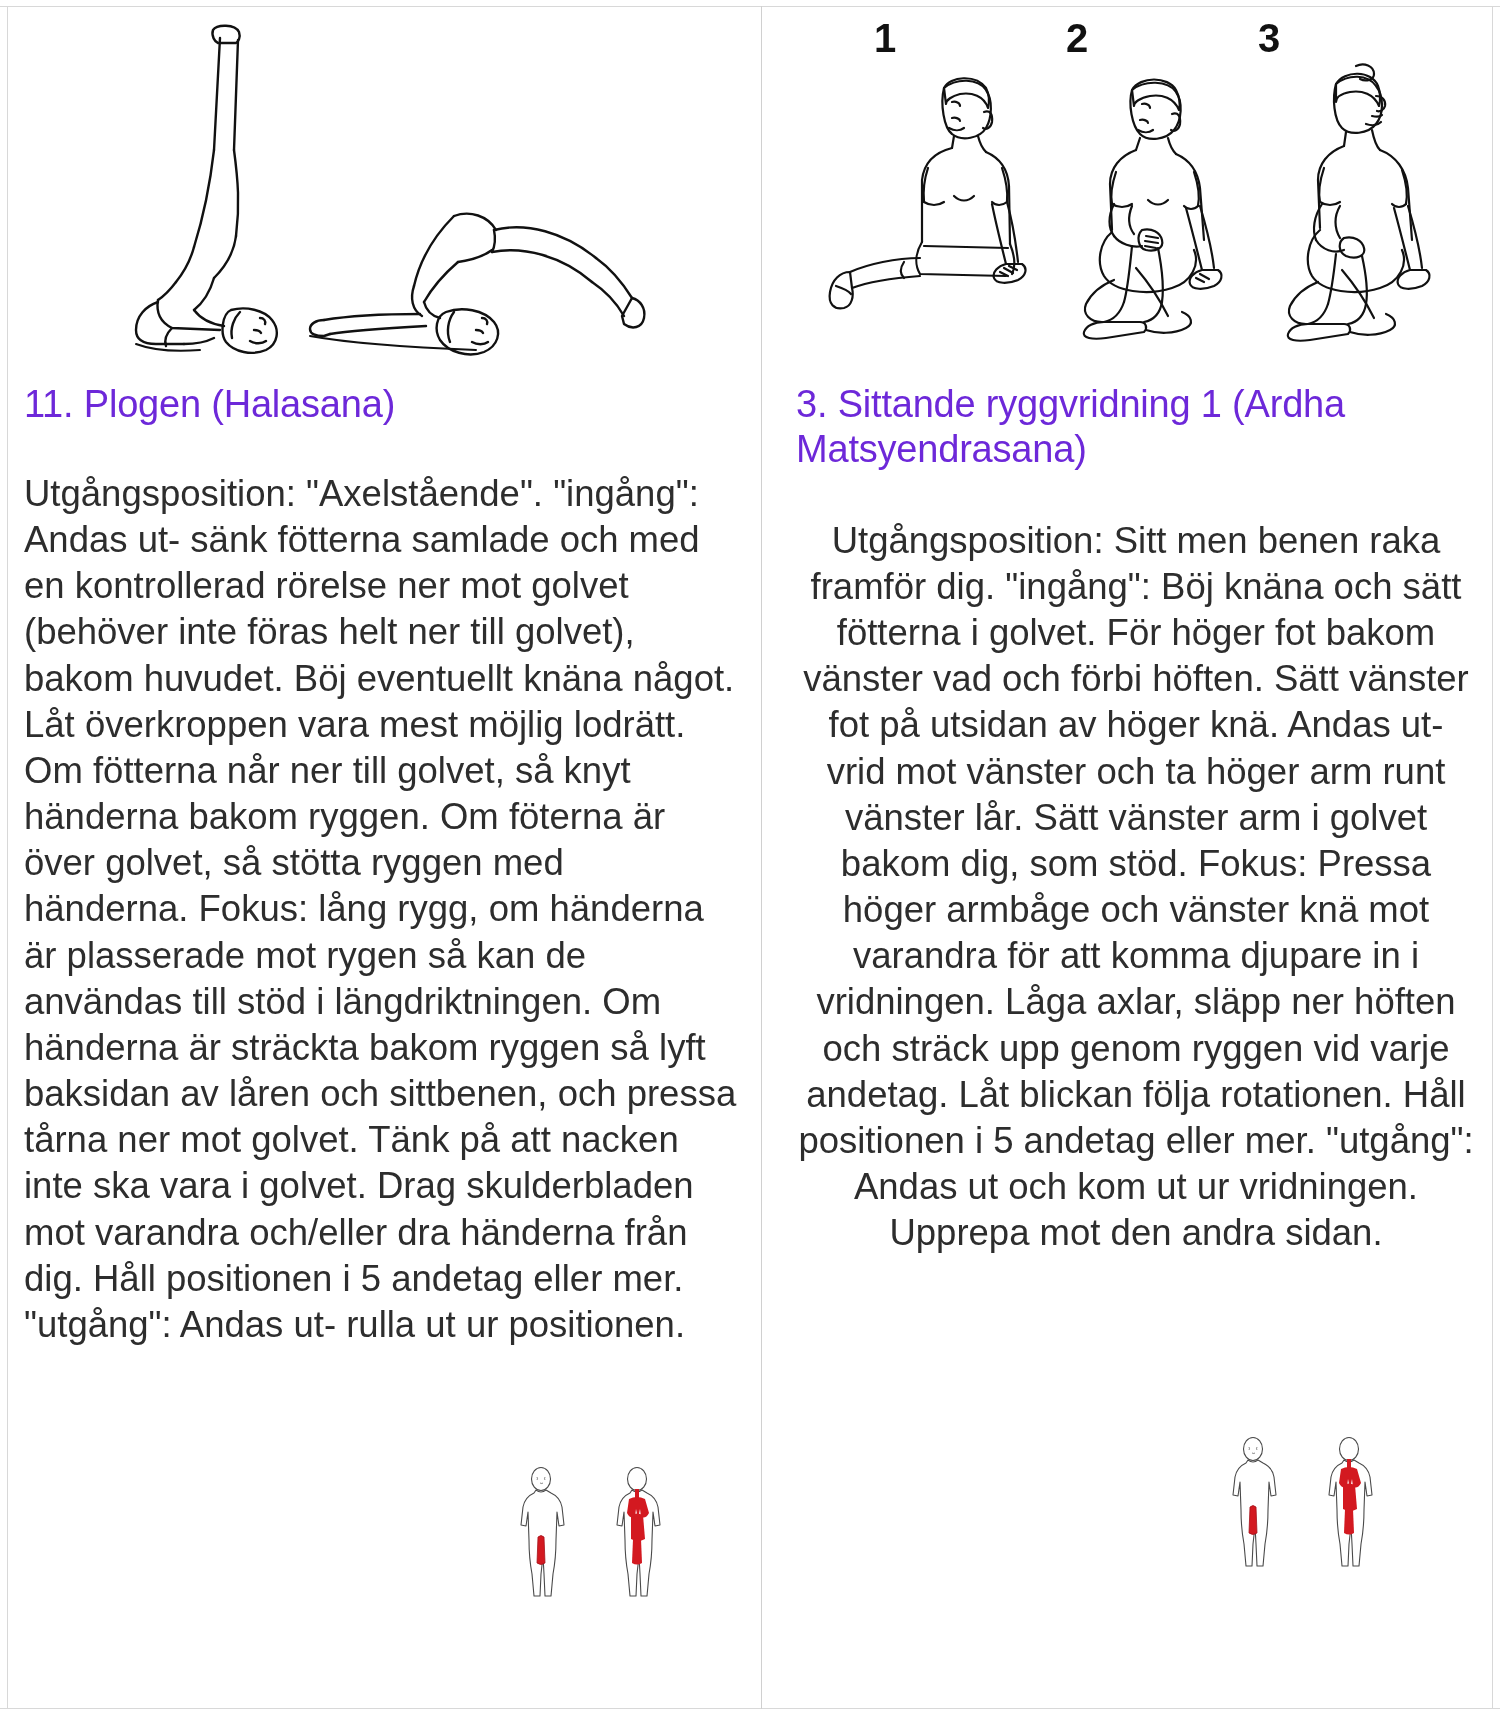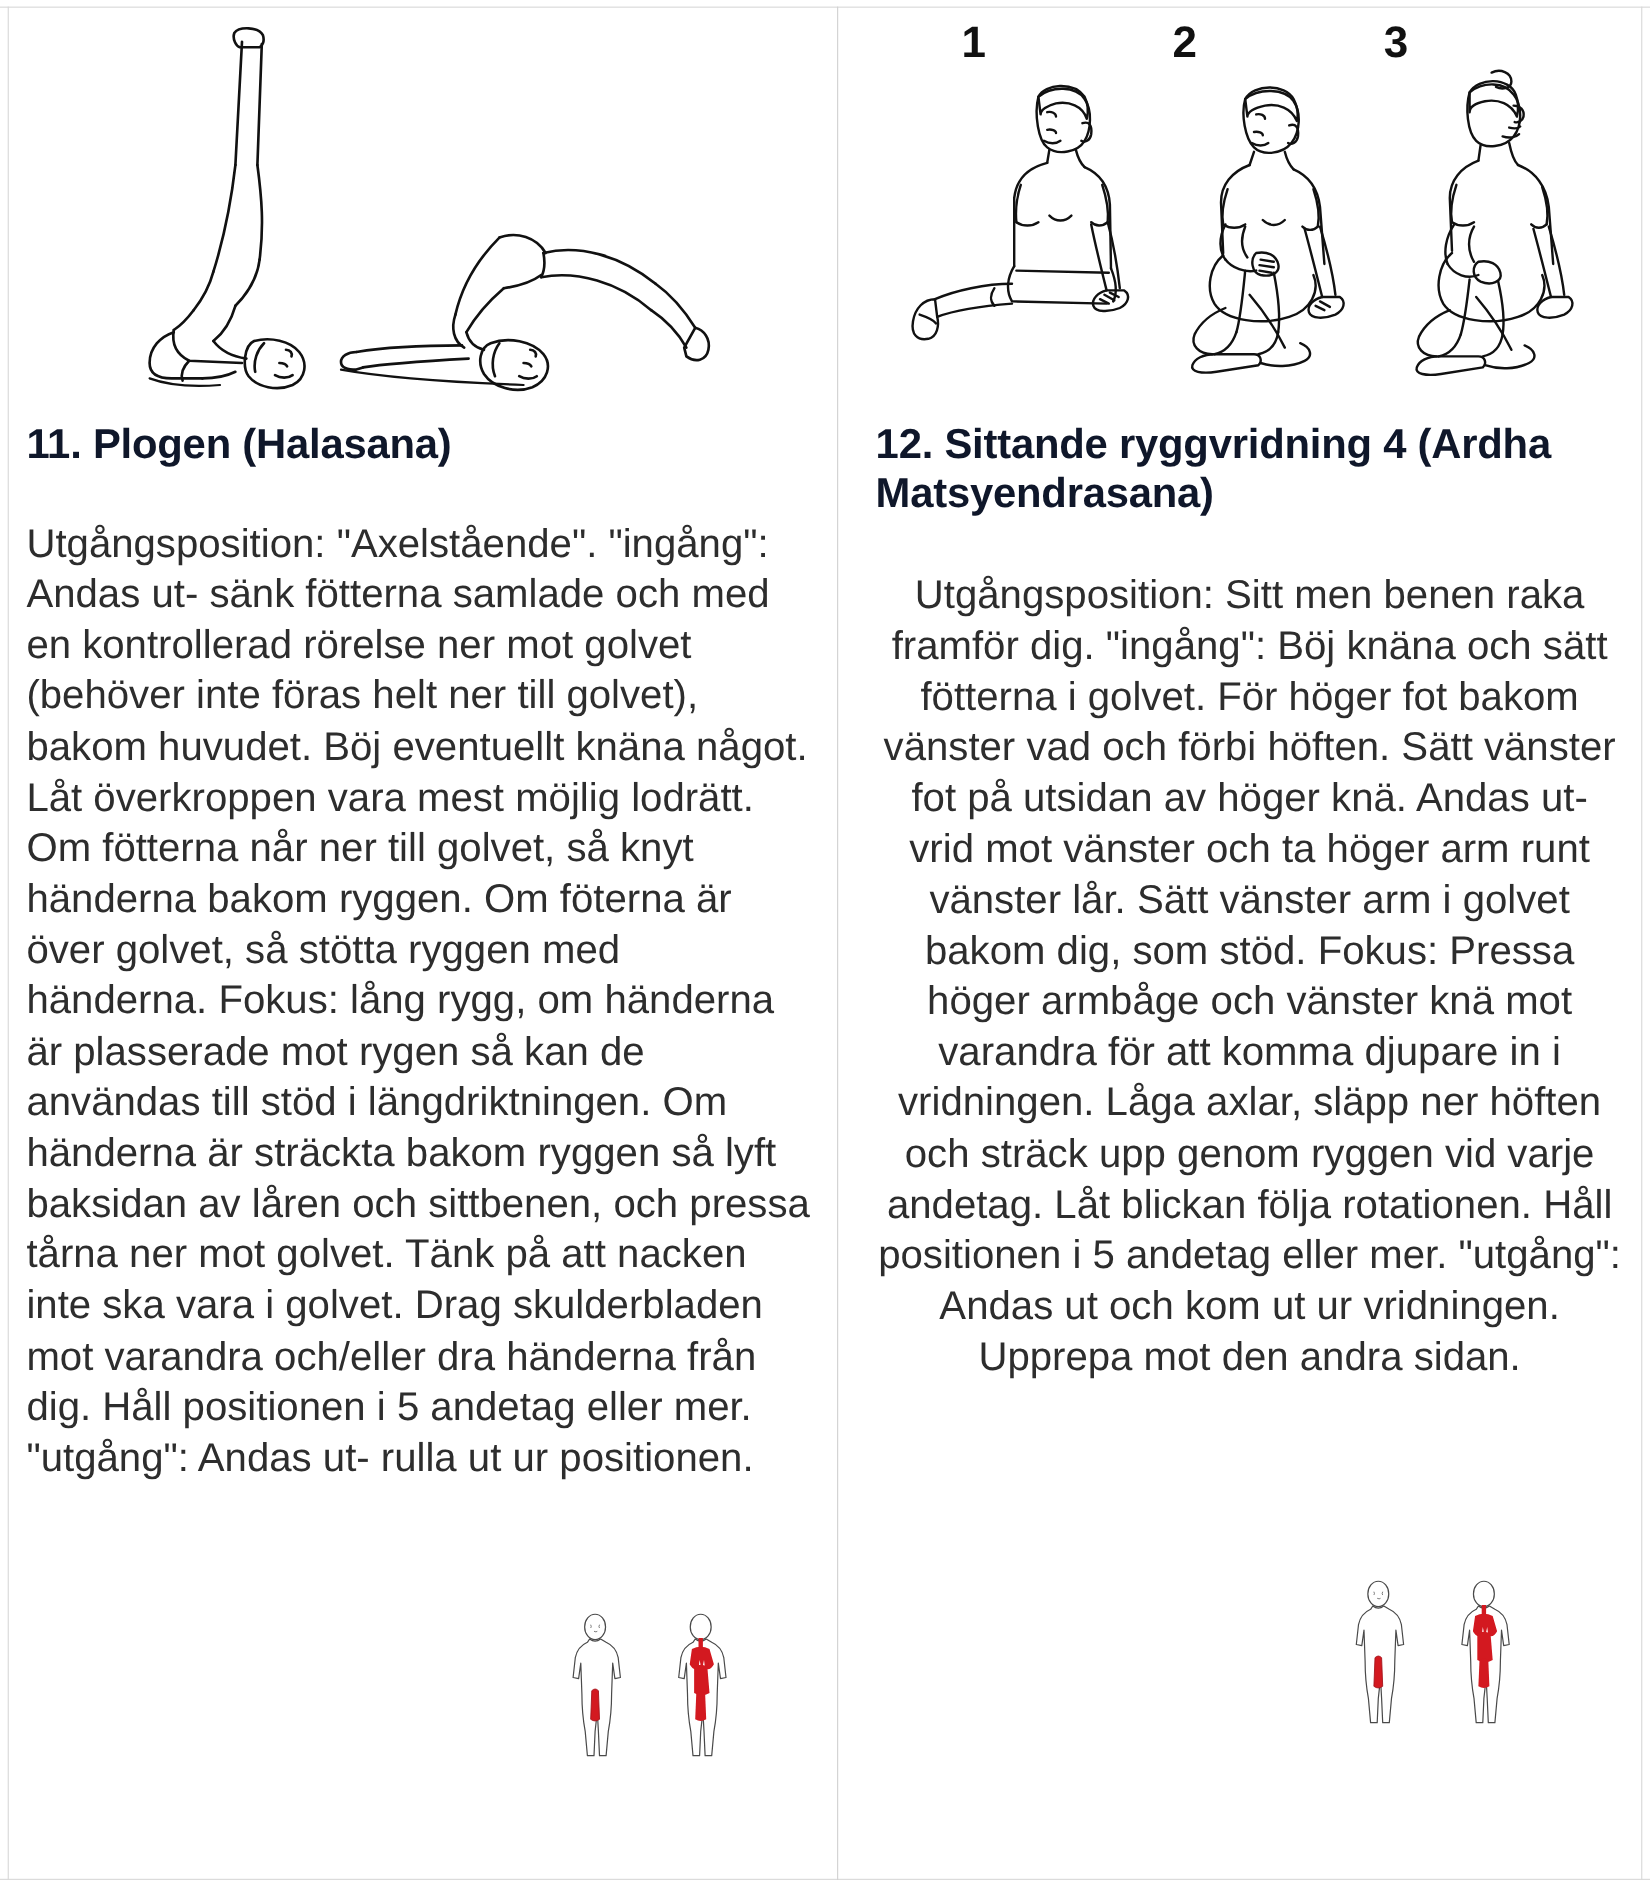--- a/index.html
+++ b/index.html
@@ -63,22 +63,22 @@
   .illustration {
     position: relative;
     width: 100%;
   }
   .illustration.left-ill  { height: 368px; }
   .illustration.right-ill { height: 368px; }
 
   .ill-svg { display: block; }
 
   .pose-title {
-    color: #0f172a;
-    font-weight: bold;
+    color: #6d28d9;
+    font-weight: normal;
     font-size: 38px;
     line-height: 1.18;
     margin: 0 0 0 0;
     letter-spacing: -0.2px;
   }
   .left .pose-title { padding-top: 14px; }
   .right .pose-title { padding-top: 14px; }
 
   .pose-body {
     font-size: 36.5px;
@@ -364,21 +364,21 @@
 
             <path d="M522 282 C 512 286, 500 294, 494 306 C 490 316, 498 324, 510 324"></path>
             <path d="M546 270 C 558 284, 570 302, 578 318"></path>
             <path d="M554 332 C 566 336, 582 336, 594 330 C 602 326, 600 318, 590 314"></path>
 
             <path d="M524 230 C 512 240, 508 262, 516 276 C 526 292, 560 296, 584 288 C 604 282, 612 264, 606 250"></path>
           </g>
         </svg>
       </div>
 
-      <h2 class="pose-title">12. Sittande ryggvridning 4 (Ardha Matsyendrasana)</h2>
+      <h2 class="pose-title">3. Sittande ryggvridning 1 (Ardha Matsyendrasana)</h2>
 
       <p class="pose-body">Utgångsposition: Sitt men benen raka framför dig. "ingång": Böj knäna och sätt fötterna i golvet. För höger fot bakom vänster vad och förbi höften. Sätt vänster fot på utsidan av höger knä. Andas ut- vrid mot vänster och ta höger arm runt vänster lår. Sätt vänster arm i golvet bakom dig, som stöd. Fokus: Pressa höger armbåge och vänster knä mot varandra för att komma djupare in i vridningen. Låga axlar, släpp ner höften och sträck upp genom ryggen vid varje andetag. Låt blickan följa rotationen. Håll positionen i 5 andetag eller mer. "utgång": Andas ut och kom ut ur vridningen. Upprepa mot den andra sidan.</p>
 
       <div class="anatomy right-anatomy">
 
         <svg width="82" height="152" viewBox="0 0 82 152" aria-hidden="true">
           <g fill="#ffffff" stroke="#4a4a4a" stroke-width="1.1" stroke-linejoin="round">
             <ellipse cx="41" cy="14" rx="9.5" ry="11.5"></ellipse>
             <path d="M36 25 q5 4 10 0 l5 3 q9 4 11 14 l2 18 -5 1 -2 -14 -1 28 q0 18 -3 34 l-2 22 -6 0 -1 -22 -1 -18 -2 18 -1 22 -6 0 -2 -22 q-3 -16 -3 -34 l-1 -28 -2 14 -5 -1 2 -18 q2 -10 11 -14 z"></path>
           </g>

